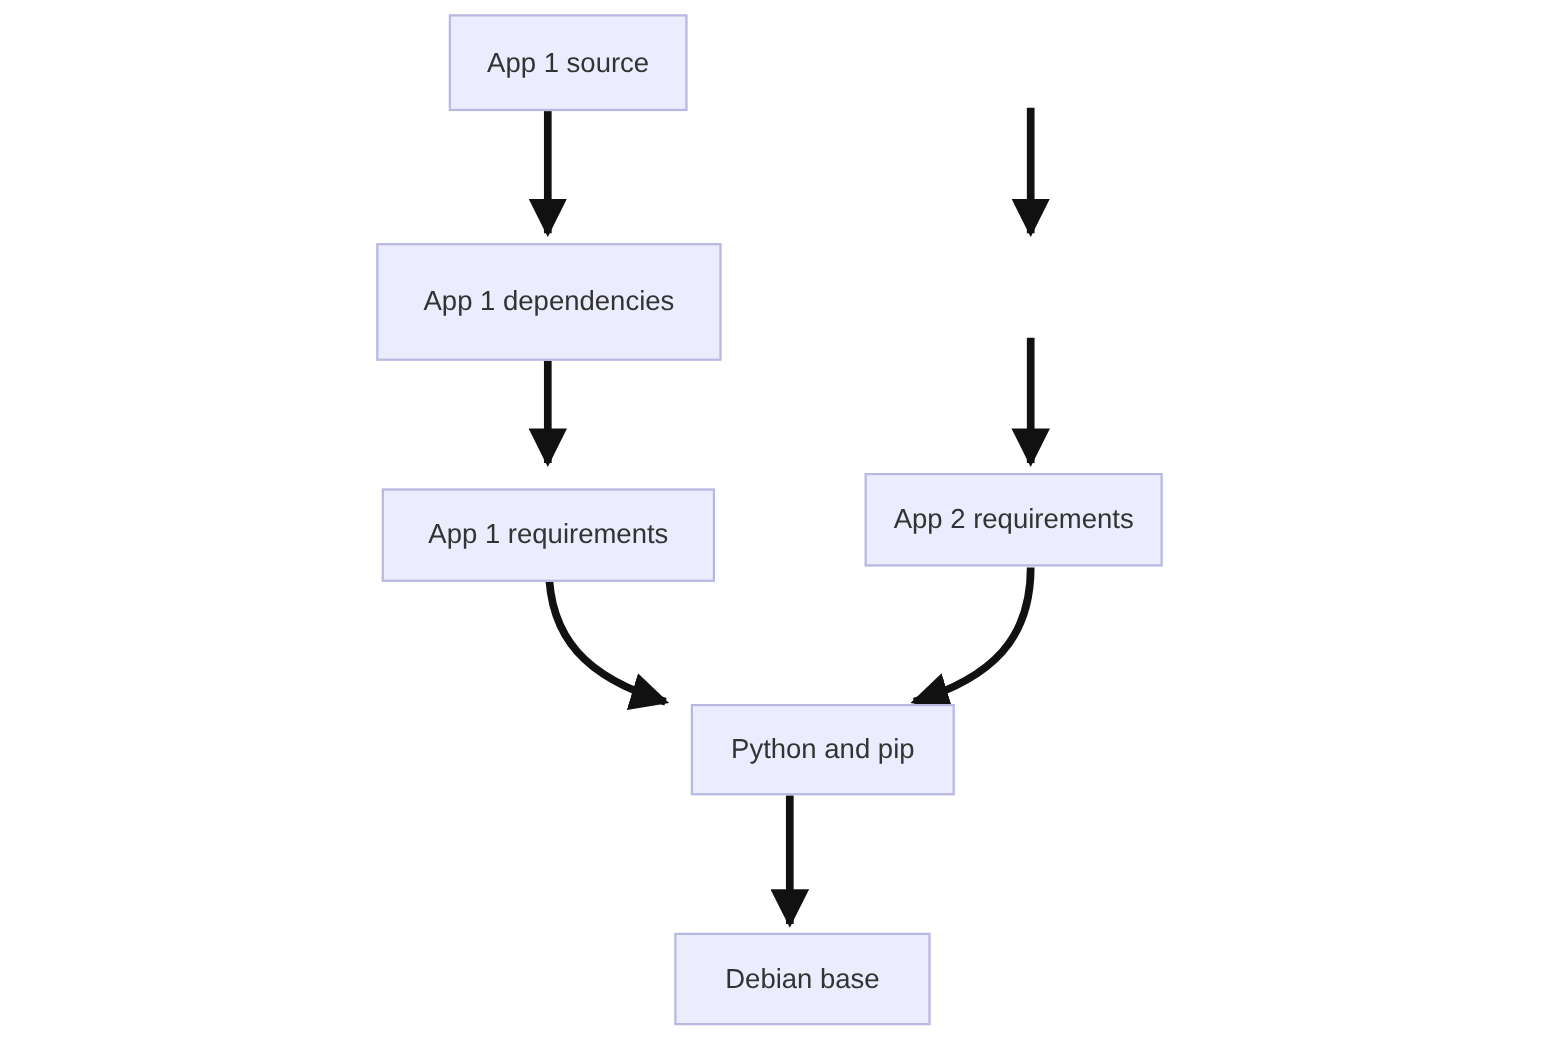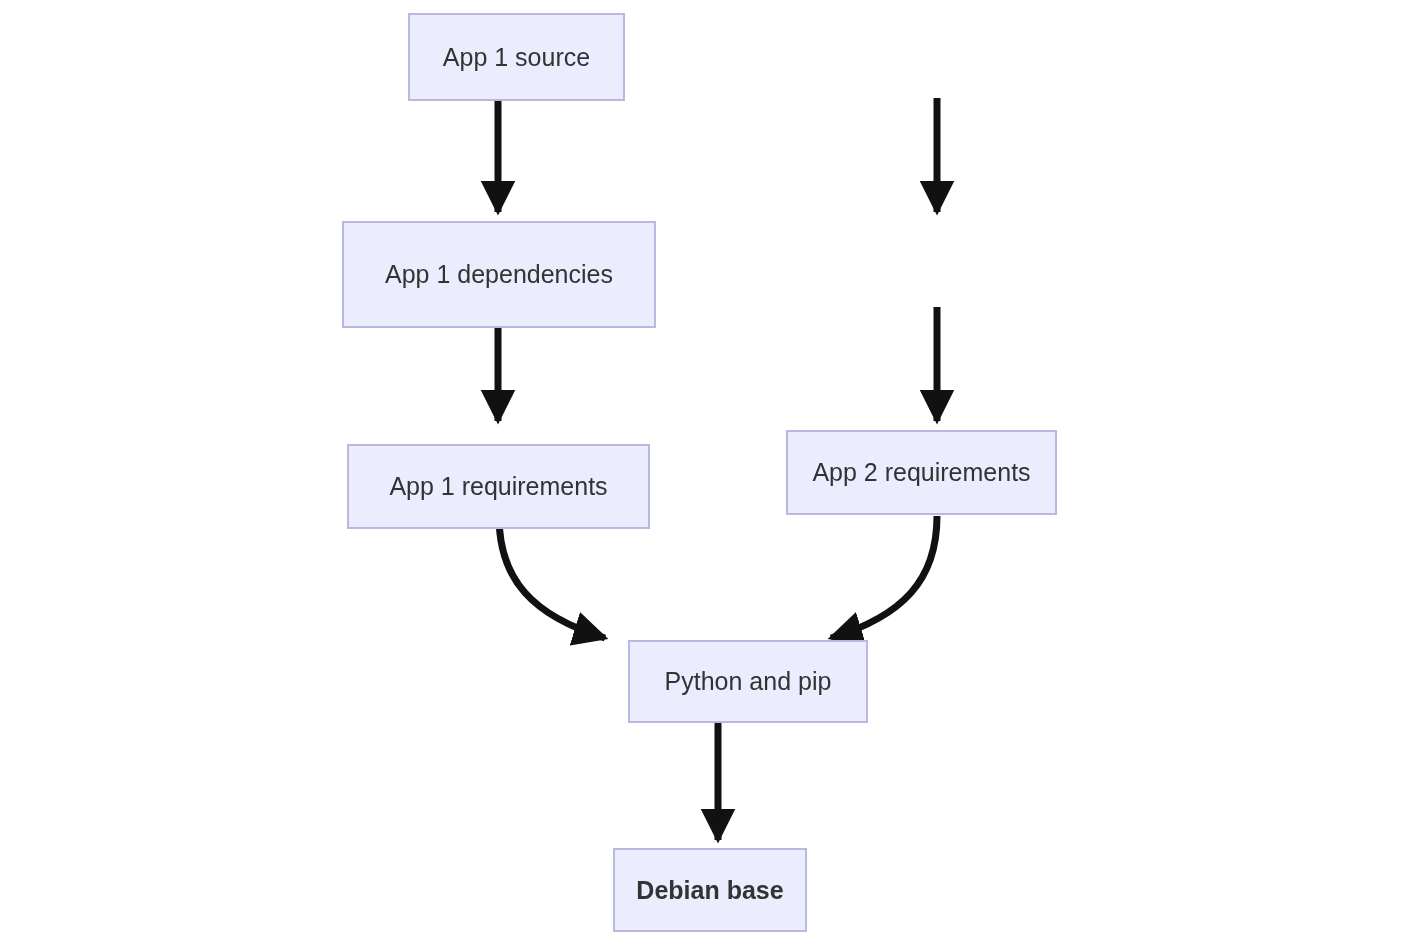--- a/index.html
+++ b/index.html
@@ -38,21 +38,21 @@
     text-align: center;
   }
   
   .n-app1-source        { left: 408px; top: 13px;  width: 217px; height: 88px; }
   .n-app2-source        { left: 830px; top: 13px;  width: 214px; height: 84px; }
   .n-app1-dependencies  { left: 342px; top: 221px; width: 314px; height: 107px; }
   .n-app2-dependencies  { left: 780px; top: 221px; width: 316px; height: 85px; }
   .n-app1-requirements  { left: 347px; top: 444px; width: 303px; height: 85px; }
   .n-app2-requirements  { left: 786px; top: 430px; width: 271px; height: 85px; }
   .n-python-pip         { left: 598px; top: 640px; width: 240px; height: 83px; margin-left: 30px; }
-  .n-debian-base        { left: 613px; top: 848px; width: 194px; height: 84px; font-weight: bold; }
+  .n-debian-base        { left: 613px; top: 848px; width: 233px; height: 84px; }
   .edge-path {
     fill: none;
     stroke: #111111;
     stroke-width: 7;
   }
 </style>
 </head>
 <body>
 
 <div class="canvas">

